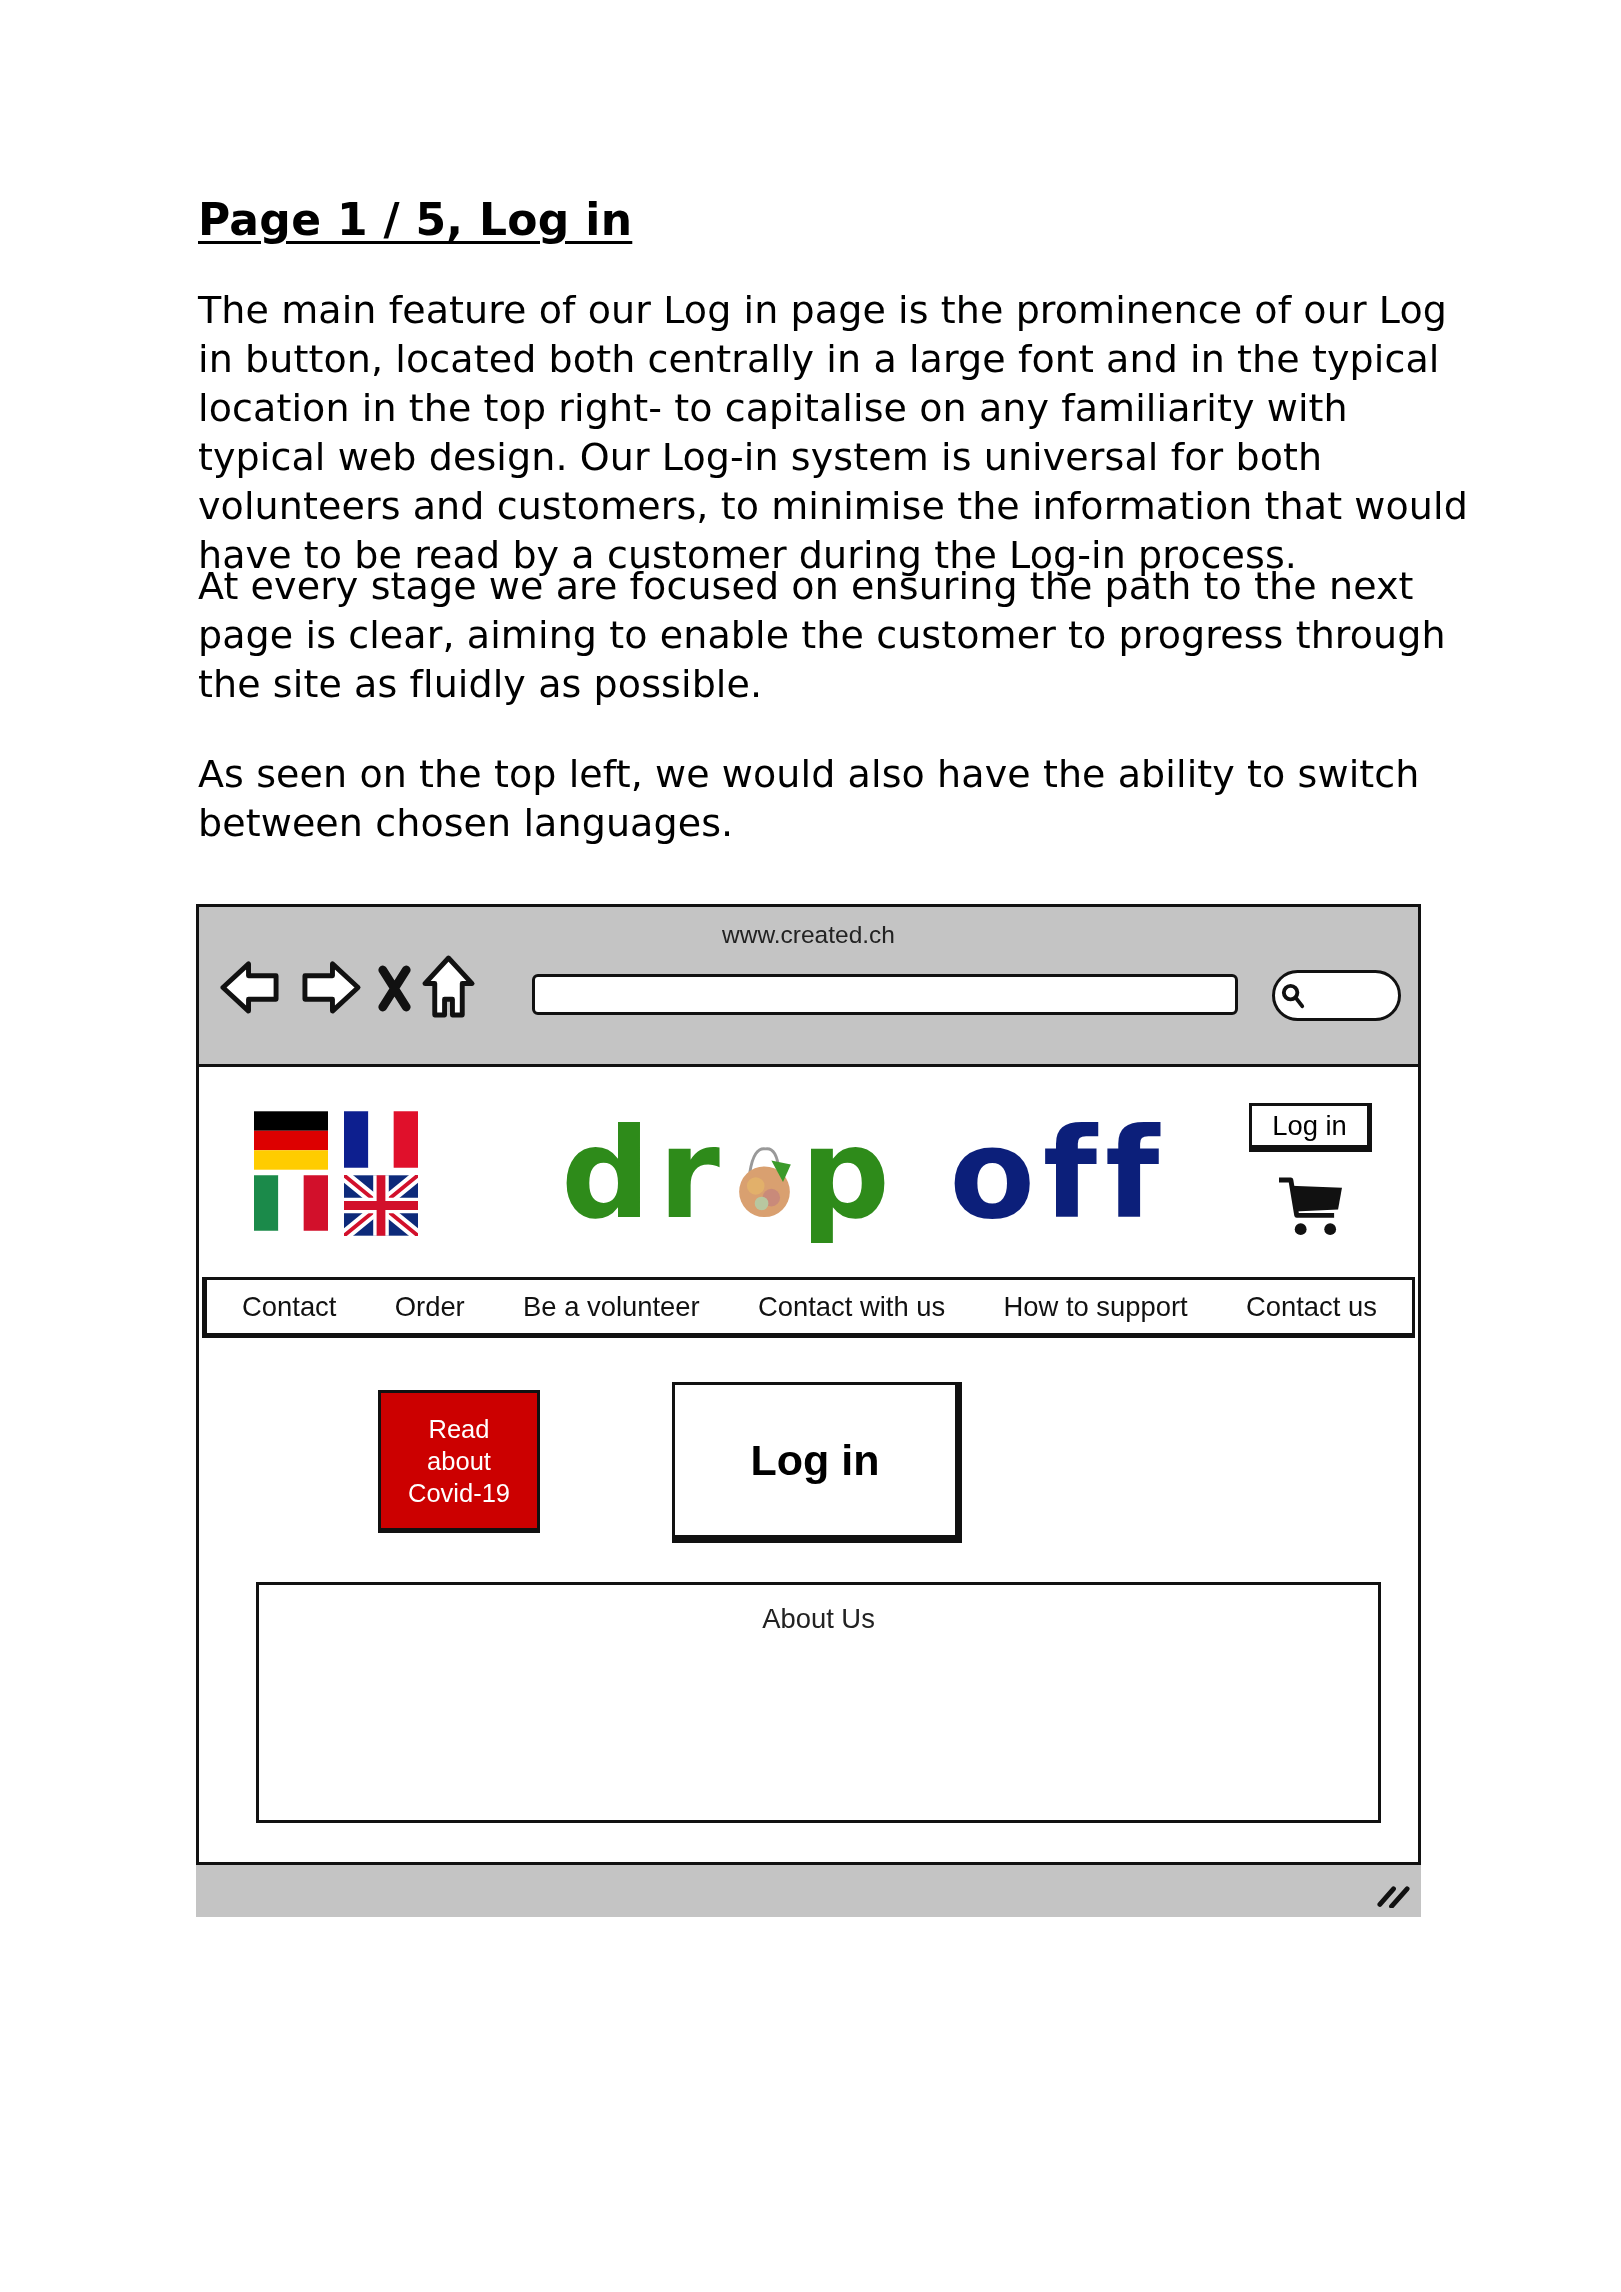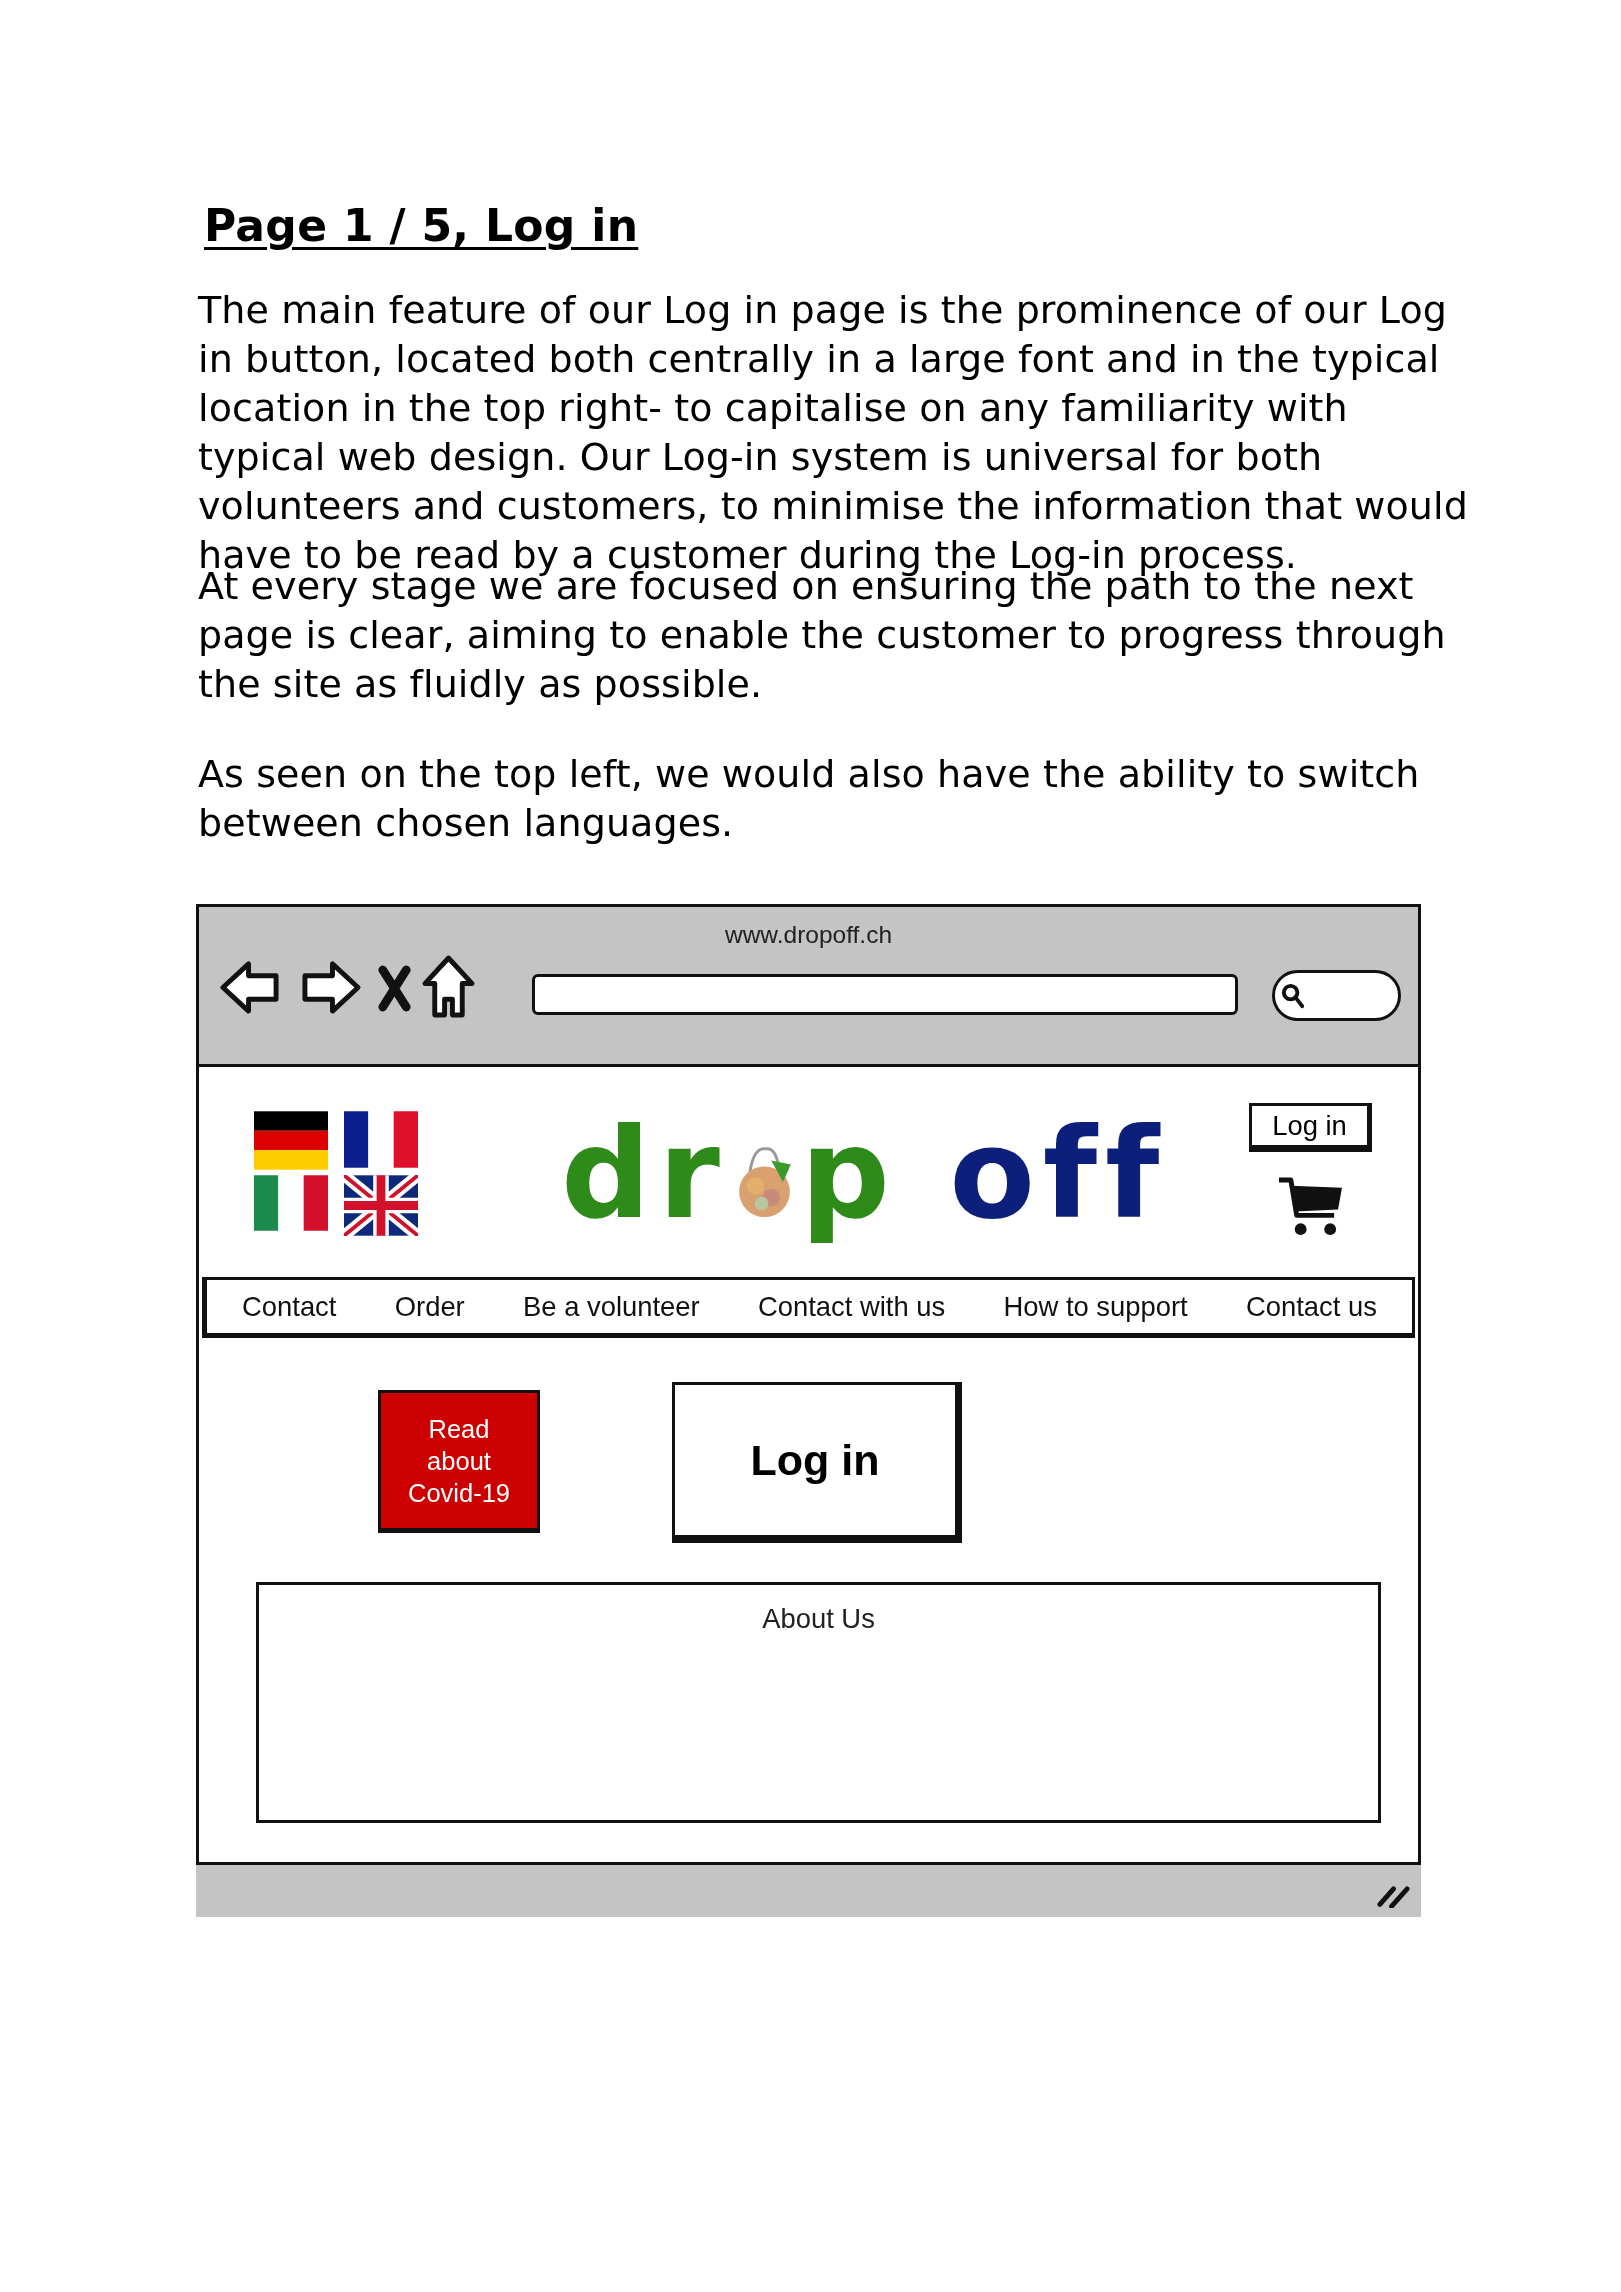--- a/index.html
+++ b/index.html
@@ -1,18 +1,18 @@
 <!DOCTYPE html>
 <html><head>
 <meta charset="utf-8">
 <style>
   html, body { margin:0; padding:0; background:#ffffff; }
   body { width:1621px; height:2293px; position:relative; overflow:hidden;
          font-family:"DejaVu Sans", sans-serif; color:#000; }
-  .doc-title { position:absolute; left:198px; top:194px; margin:6px;
+  .doc-title { position:absolute; left:198px; top:194px; margin:0;
                font-size:44px; font-weight:bold; text-decoration:underline;
                text-decoration-thickness:2.9px; text-underline-offset:5.9px; letter-spacing:0.3px; }
   .para { position:absolute; left:198px; width:1274px; margin:0;
           font-size:38px; line-height:49px; letter-spacing:0.1px; }
   #p1 { top:286px; } #p2 { top:562px; } #p3 { top:750px; }
 
   
   .frame { position:absolute; left:196px; top:904px; width:1225px; height:1013px;
            border:3.9px solid #111; box-sizing:border-box; background:#fff; }
   .toolbar { position:absolute; left:0; top:0; right:0; height:157px; background:#c4c4c4;
@@ -65,21 +65,21 @@
 </head>
 <body>
 
 <h1 class="doc-title">Page 1 / 5, Log in</h1>
 <p class="para" id="p1">The main feature of our Log in page is the prominence of our Log in button, located both centrally in a large font and in the typical location in the top right- to capitalise on any familiarity with typical web design. Our Log-in system is universal for both volunteers and customers, to minimise the information that would have to be read by a customer during the Log-in process.</p>
 <p class="para" id="p2">At every stage we are focused on ensuring the path to the next page is clear, aiming to enable the customer to progress through the site as fluidly as possible.</p>
 <p class="para" id="p3">As seen on the top left, we would also have the ability to switch between chosen languages.</p>
 
 <div class="frame">
   <div class="toolbar">
-    <div class="url-label">www.dropoff.ch</div>
+    <div class="url-label">www.created.ch</div>
 
     <svg class="nav-ico" style="left:19.6px" width="63" height="59" viewBox="0 0 64 60">
       <path d="M4 30 L30 6 L30 18 L58 18 L58 42 L30 42 L30 54 Z" fill="#fff" stroke="#111" stroke-width="5" stroke-linejoin="round"></path>
     </svg>
     <svg class="nav-ico" style="left:100px" width="63" height="59" viewBox="0 0 64 60">
       <path d="M60 30 L34 6 L34 18 L6 18 L6 42 L34 42 L34 54 Z" fill="#fff" stroke="#111" stroke-width="5" stroke-linejoin="round"></path>
     </svg>
     <svg class="nav-ico" style="left:176px;top:57px" width="39" height="49" viewBox="0 0 40 50">
       <path d="M8 6 L32 44 M32 6 L8 44" stroke="#111" stroke-width="9" stroke-linecap="round"></path>
     </svg>

